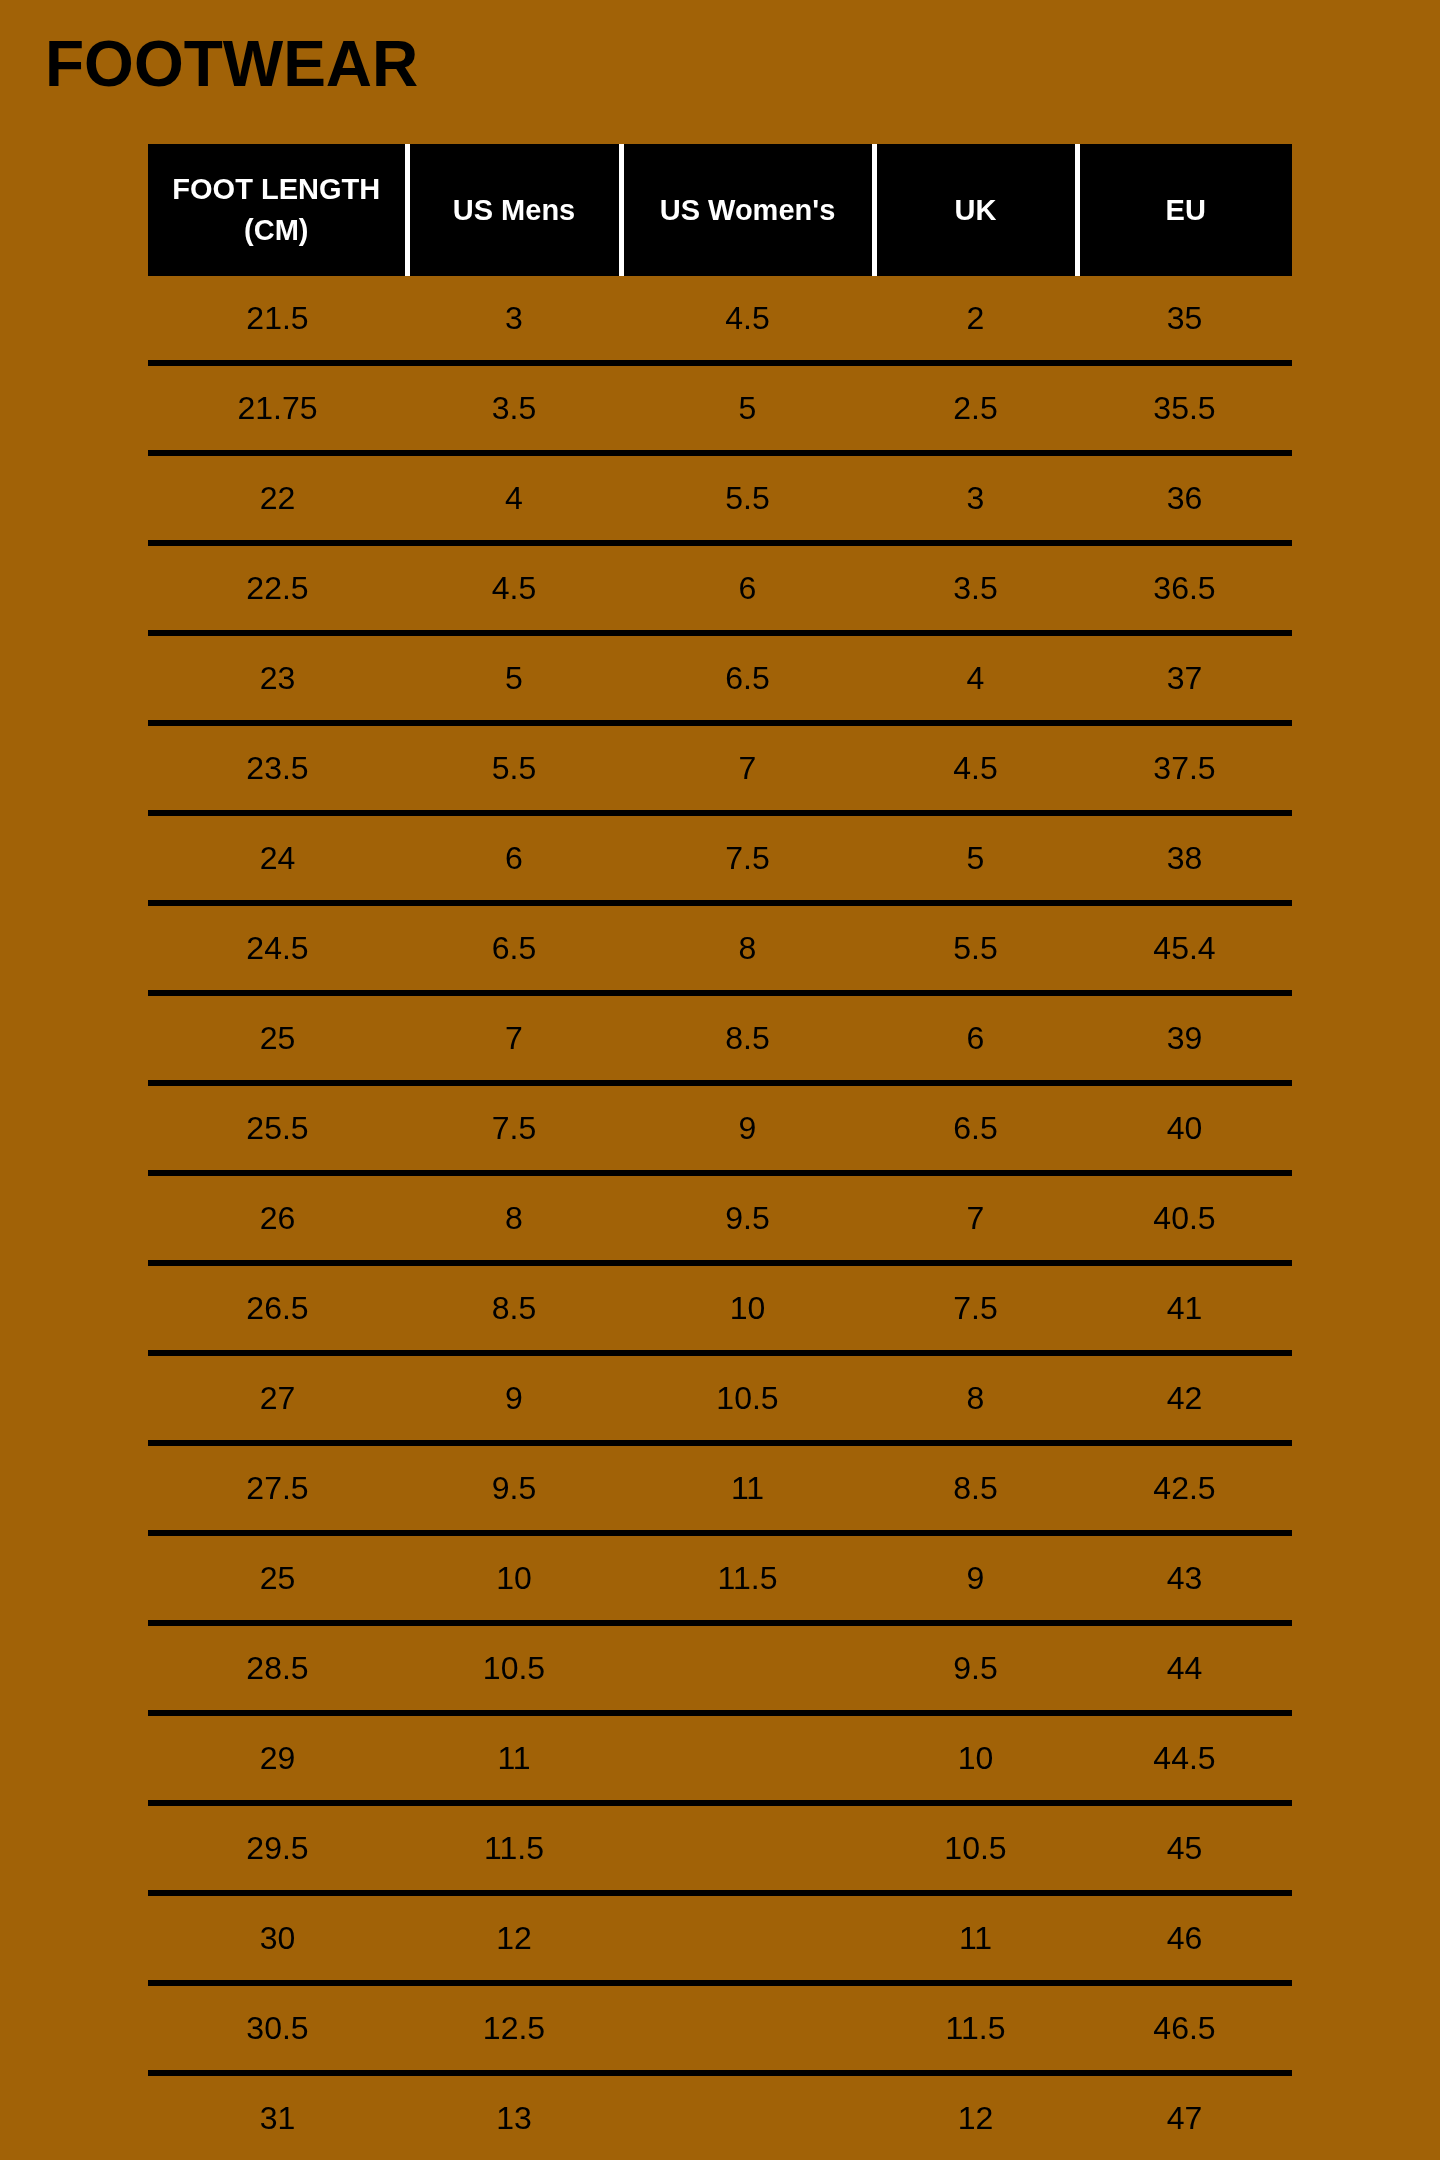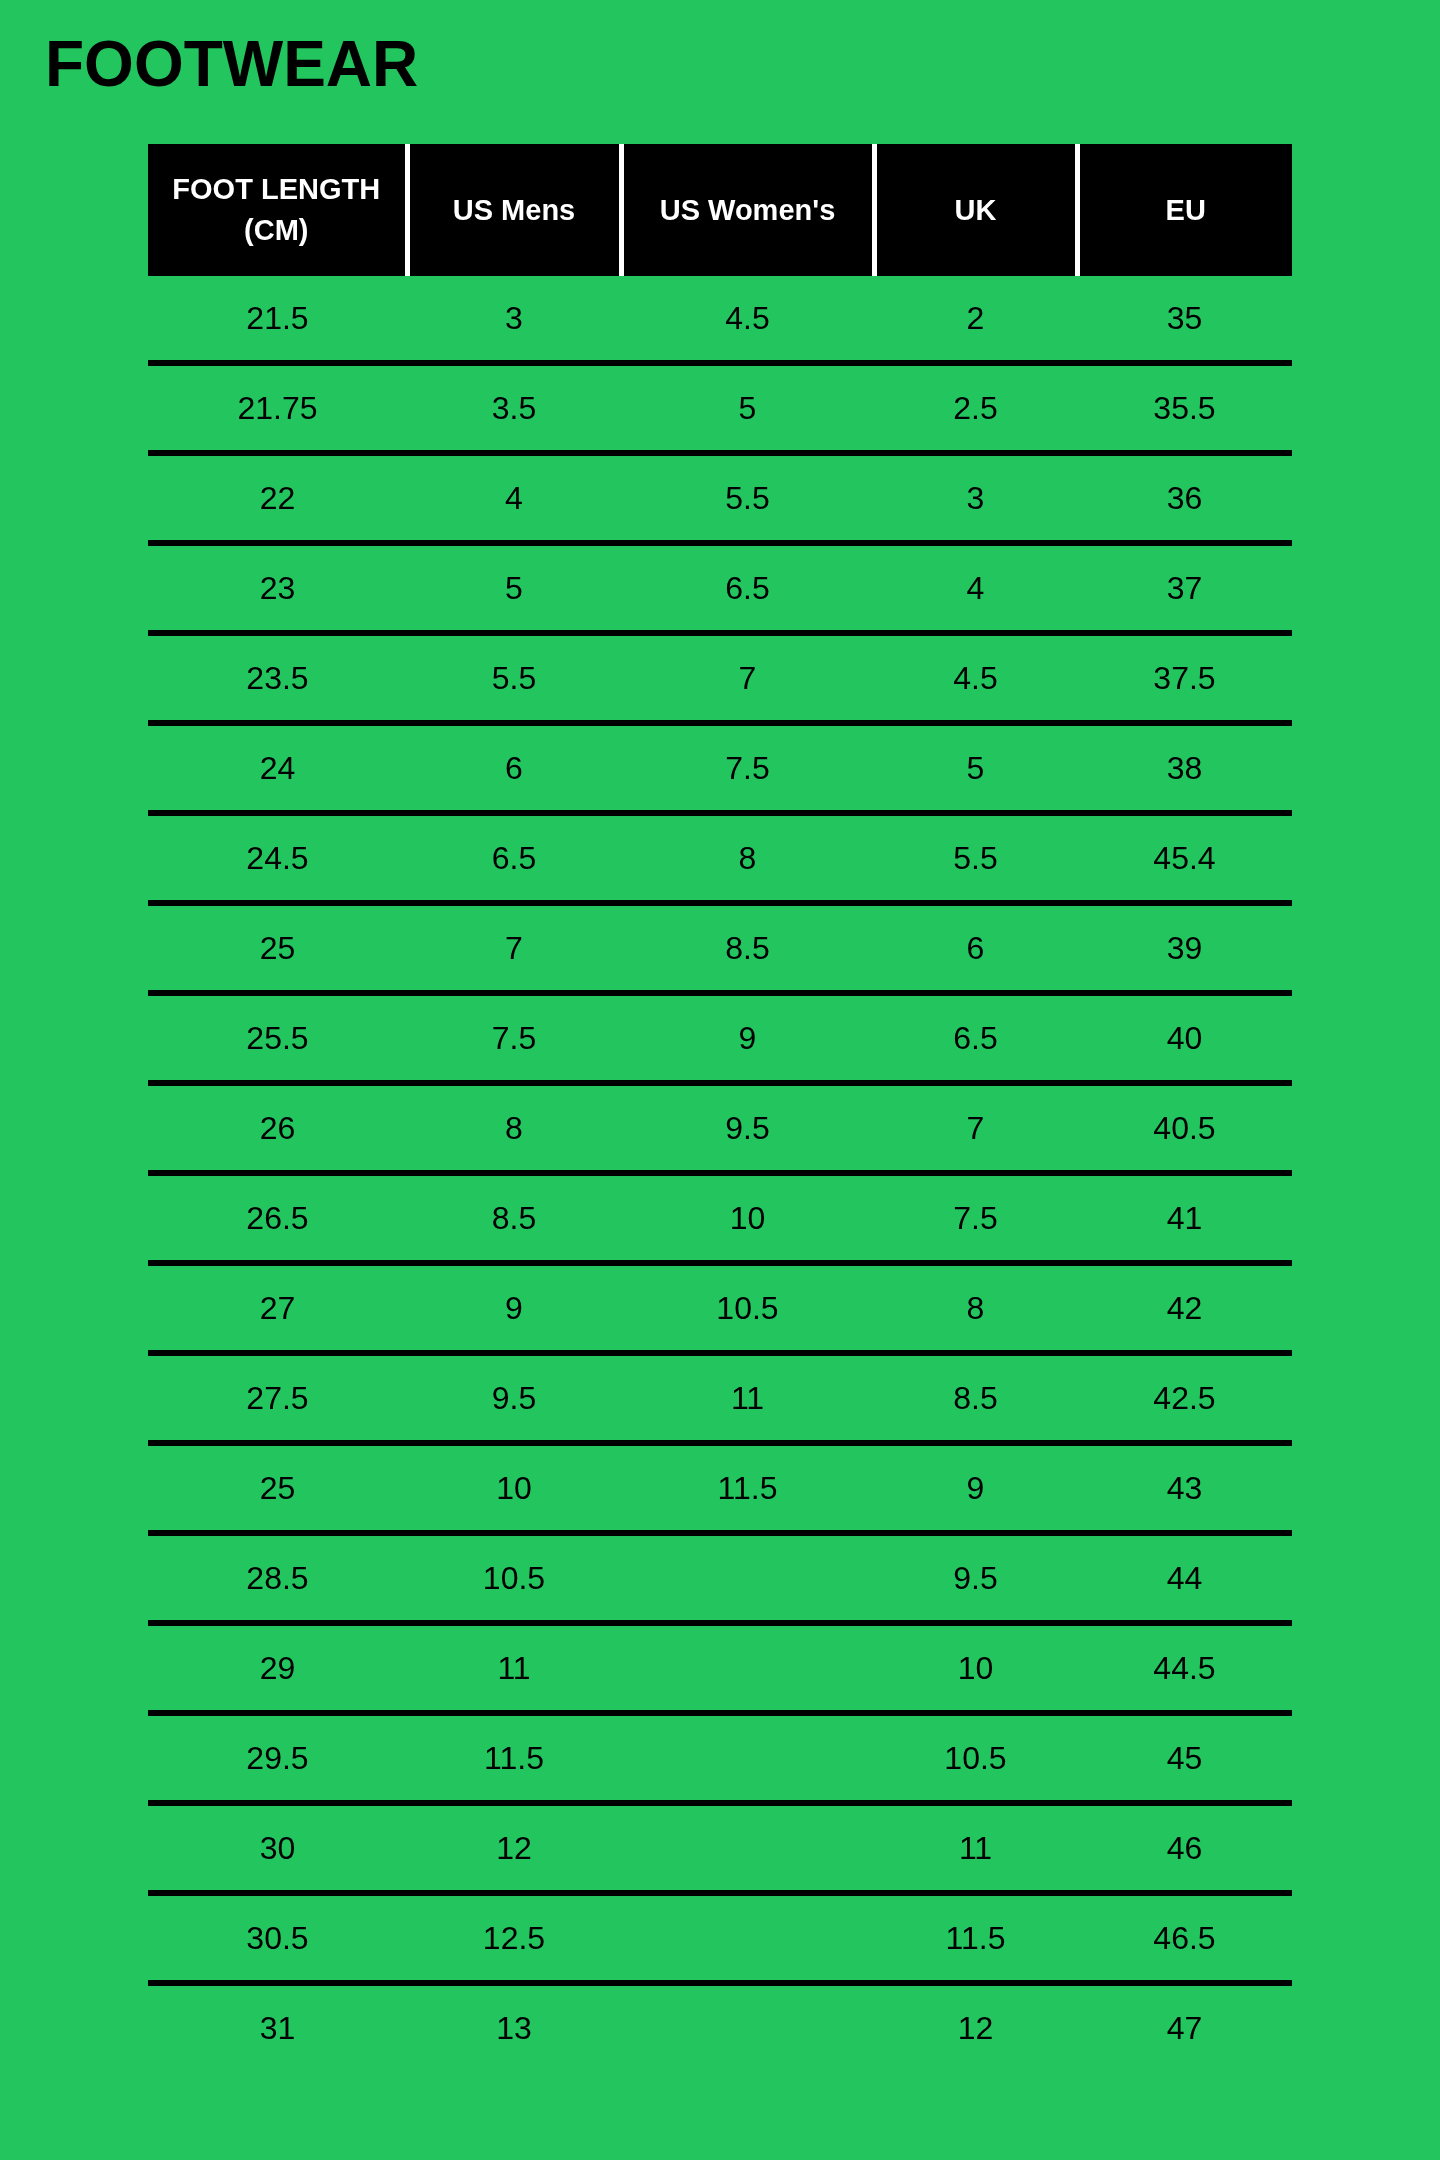--- a/index.html
+++ b/index.html
@@ -5,21 +5,21 @@
   html, body {
     margin: 0;
     padding: 0;
     background: #ffffff;
     font-family: "Liberation Sans", sans-serif;
   }
   .page {
     position: relative;
     width: 1440px;
     height: 2160px;
-    background: #22c55e;
+    background: #a16207;
     overflow: hidden;
   }
   .title {
     position: absolute;
     left: 45px;
     top: 32px;
     margin: 0;
     font-size: 64px;
     line-height: 1;
     font-weight: 700;
@@ -104,20 +104,27 @@
           <td>35.5</td>
         </tr>
         <tr>
           <td>22</td>
           <td>4</td>
           <td>5.5</td>
           <td>3</td>
           <td>36</td>
         </tr>
         <tr>
+          <td>22.5</td>
+          <td>4.5</td>
+          <td>6</td>
+          <td>3.5</td>
+          <td>36.5</td>
+        </tr>
+        <tr>
           <td>23</td>
           <td>5</td>
           <td>6.5</td>
           <td>4</td>
           <td>37</td>
         </tr>
         <tr>
           <td>23.5</td>
           <td>5.5</td>
           <td>7</td>

